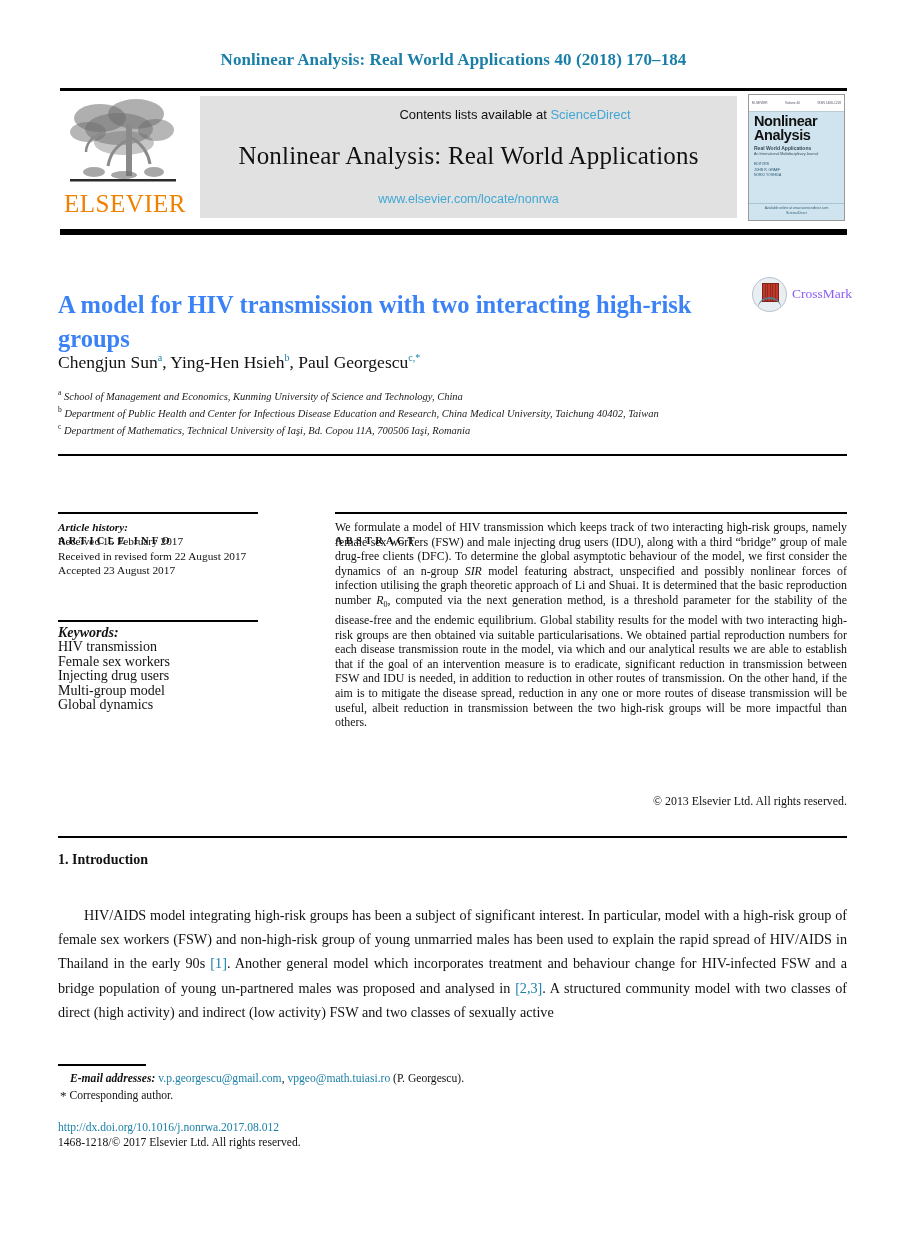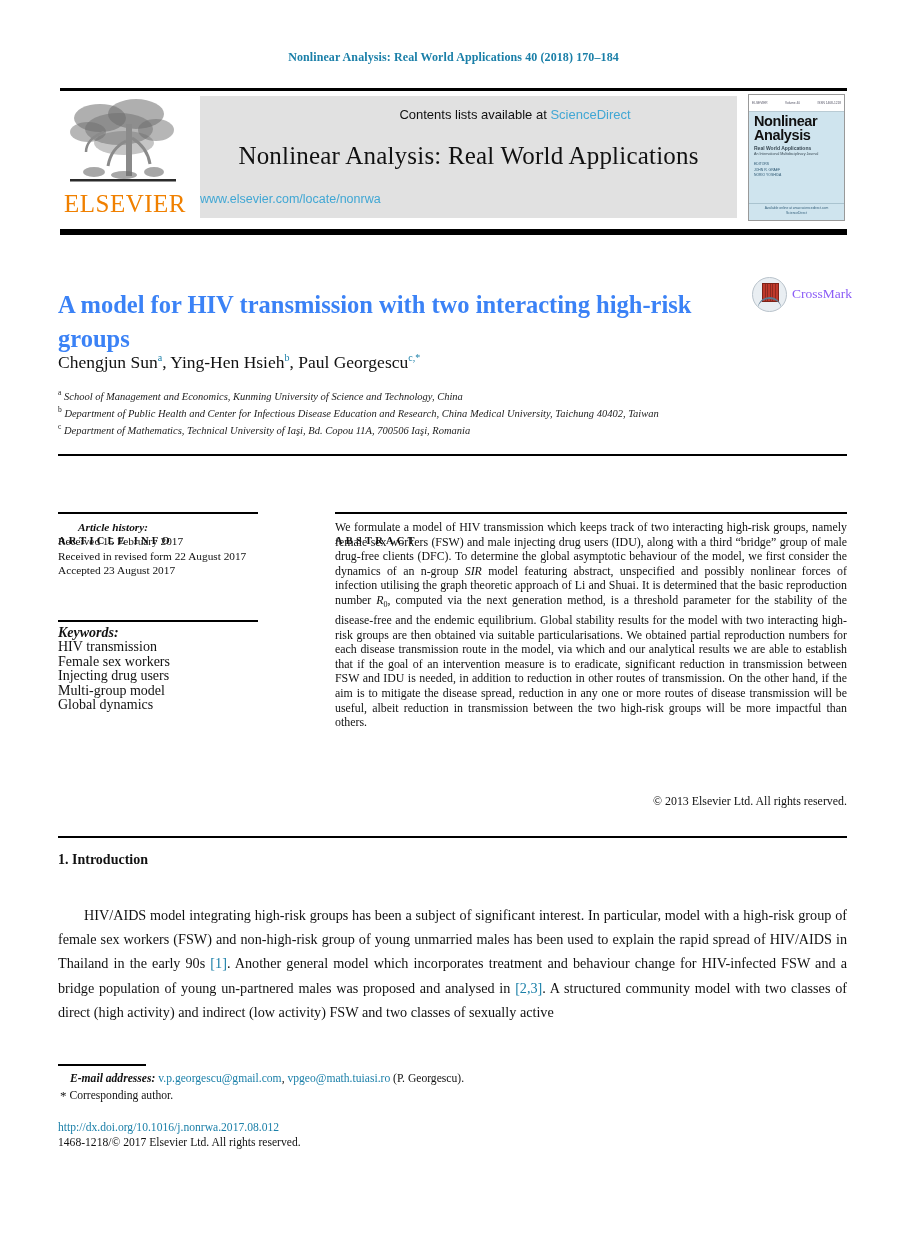--- a/index.html
+++ b/index.html
@@ -20,21 +20,21 @@
     overflow: hidden;
   }
 
   
   .runhead {
     position: absolute;
     top: 50px;
     left: 0;
     width: 907px;
     text-align: center;
-    font-size: 12px;
+    font-size: 17px;
     font-weight: bold;
     color: #1a7fa8;
     letter-spacing: 0.1px;
   }
 
   
   .masthead-rule-top {
     position: absolute;
     left: 60px;
     top: 88px;
@@ -97,21 +97,21 @@
     width: 537px;
     text-align: center;
     font-size: 25px;
     color: #111;
     letter-spacing: 0.2px;
   }
   .band-url {
     position: absolute;
     top: 96px;
     width: 537px;
-    text-align: left;
+    text-align: center;
     font-family: "Liberation Sans", sans-serif;
     font-size: 12.5px;
     color: #41a7d4;
   }
   .cover-thumb {
     position: absolute;
     left: 748px;
     top: 94px;
     width: 95px;
     height: 125px;
@@ -302,21 +302,20 @@
     left: 58px;
     top: 520px;
     width: 205px;
     font-size: 11.3px;
     line-height: 14.4px;
     color: #111;
   }
   .info-block .lab {
     font-style: italic;
     font-weight: bold;
-    margin-left: 20px;
   }
   .kw-rule {
     position: absolute;
     left: 58px;
     top: 620px;
     width: 200px;
     height: 2px;
     background: #000;
   }
   .kw-block {

